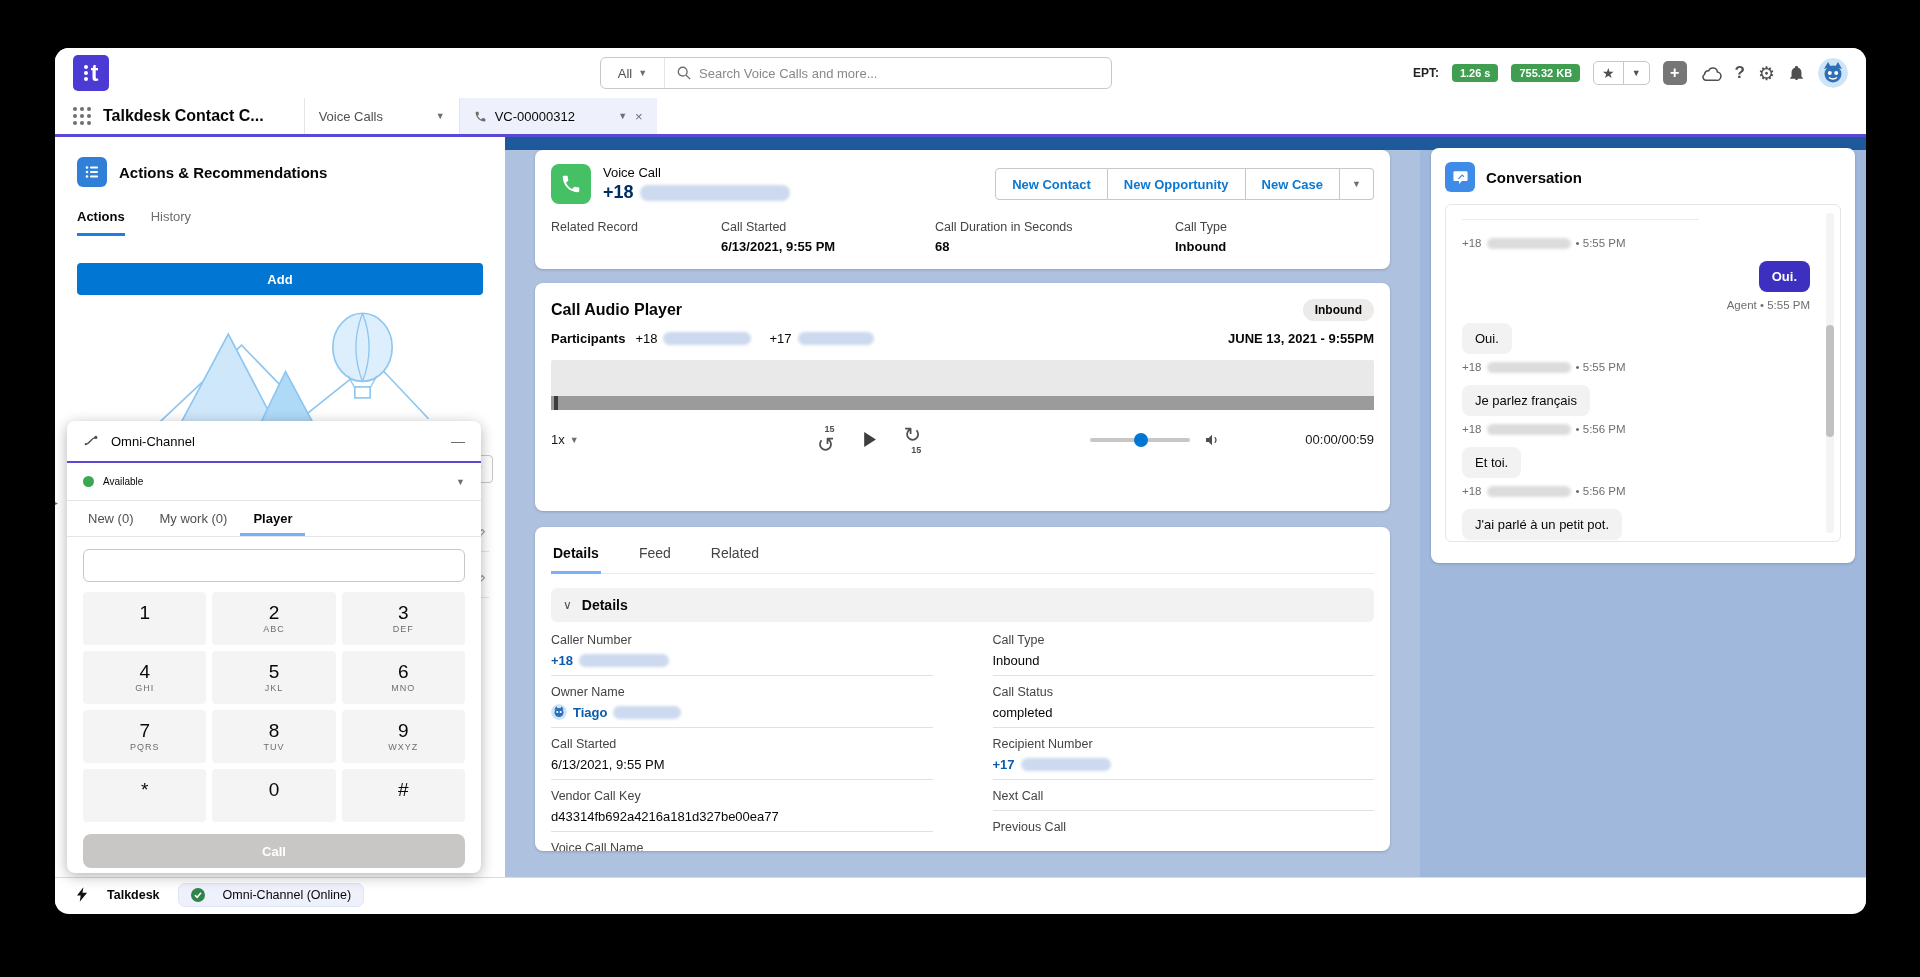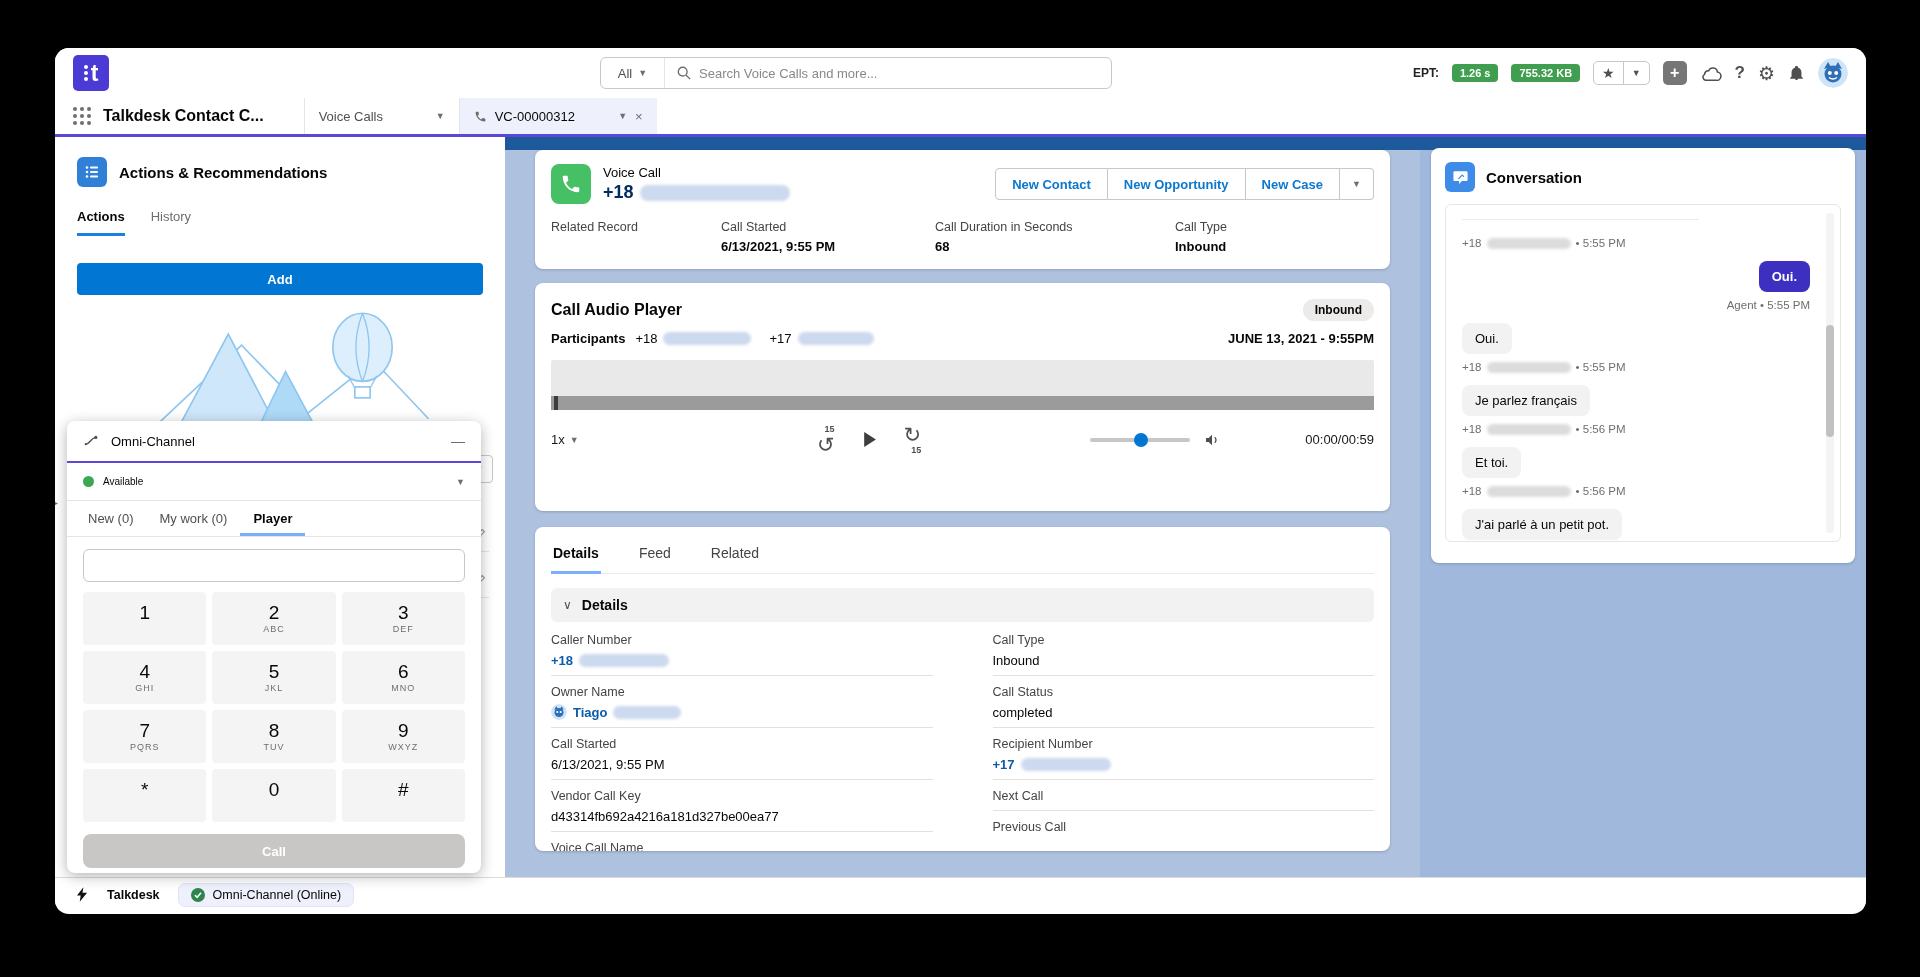--- a/index.html
+++ b/index.html
@@ -140,21 +140,21 @@
   .bubble { max-width: 280px; padding: 8px 13px; border-radius: 8px; font-size: 13px; background: #f3f2f2; color: #080707; }
   .msg.agent .bubble { background: #3d2fc0; color: #fff; font-weight: 600; }
   .cap { margin-top: 7px; font-size: 11.5px; color: #706e6b; display: flex; align-items: center; gap: 5px; }
   .cap .rd { height: 11px; }
   .conv-scroll-track { position: absolute; right: 6px; top: 8px; bottom: 8px; width: 8px; background: #f4f4f4; border-radius: 4px; }
   .conv-scroll-thumb { position: absolute; right: 6px; top: 120px; width: 8px; height: 112px; background: #c1c1c1; border-radius: 4px; cursor: pointer; }
 
   
   .footer { height: 34px; border-top: 1px solid #dddbda; background: #fff; display: flex; align-items: center; padding-left: 14px; gap: 10px; }
   .ft-td { display: flex; align-items: center; gap: 19px; font-size: 12.5px; font-weight: bold; color: #080707; padding: 0 8px; cursor: pointer; }
-  .ft-omni { display: flex; align-items: center; gap: 8px; font-size: 12.5px; color: #080707; background: #eef1fb; border: 1px solid #dfe4f7;
+  .ft-omni { display: flex; align-items: center; gap: 18px; font-size: 12.5px; color: #080707; background: #eef1fb; border: 1px solid #dfe4f7;
              border-radius: 7px; padding: 4px 12px; cursor: pointer; }
 
   
   .omni-pop { position: absolute; left: 12px; top: 373px; width: 414px; height: 452px; background: #fff; border-radius: 8px;
               box-shadow: 0 3px 14px rgba(0,0,0,.3); z-index: 30; display: flex; flex-direction: column; }
   .op-head { height: 42px; display: flex; align-items: center; gap: 12px; padding: 0 16px; border-bottom: 2px solid #5a48d6; }
   .op-title { font-size: 13px; color: #080707; }
   .op-min { margin-left: auto; color: #706e6b; font-size: 14px; cursor: pointer; line-height: 1; }
   .op-status { height: 38px; display: flex; align-items: center; gap: 9px; padding: 0 16px; border-bottom: 1px solid #e5e5e5; cursor: pointer; }
   .dot-green { width: 11px; height: 11px; border-radius: 50%; background: #3ba755; }

